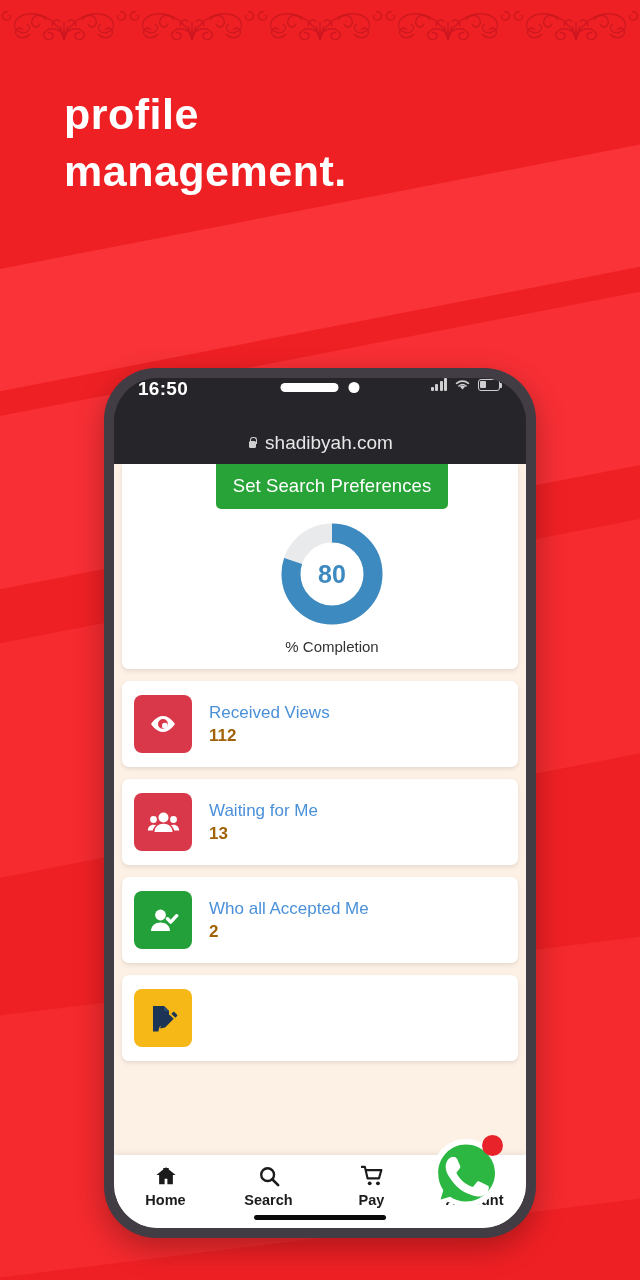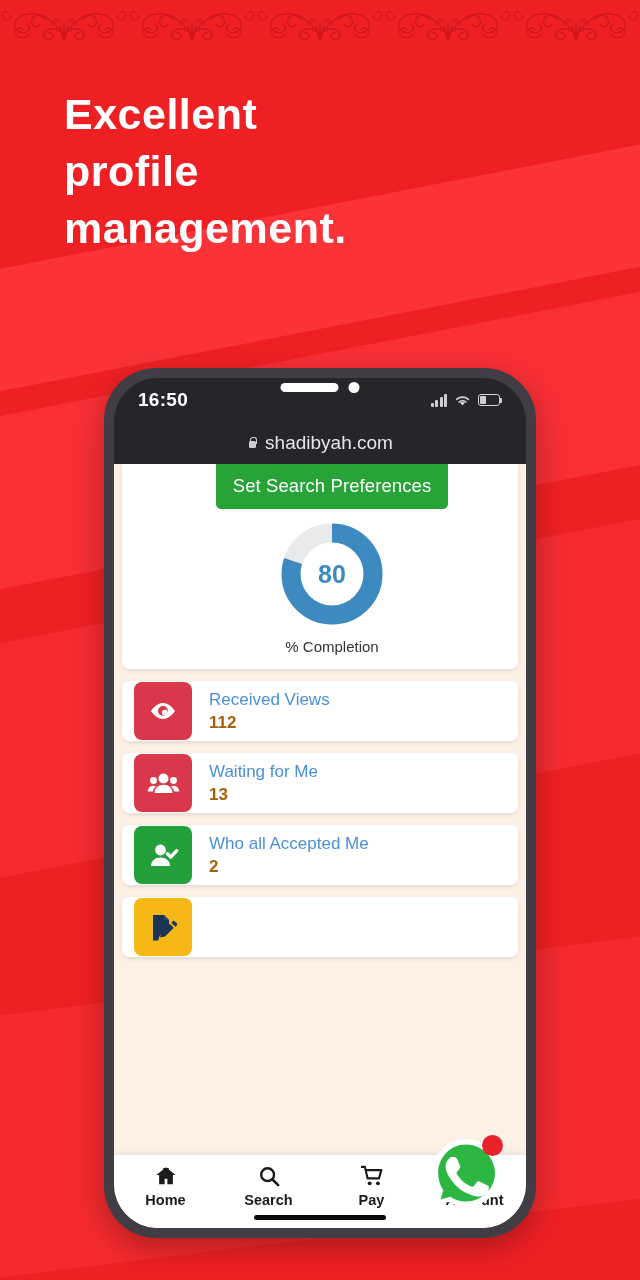--- a/index.html
+++ b/index.html
@@ -65,21 +65,21 @@
   }
   
   #chrome {
     position: relative;
     height: 86px;
     background: #262529;
   }
   #statusbar {
     position: relative;
     height: 44px;
-    display: flex; align-items: center;
+    display: flex; align-items: flex-start;
     justify-content: space-between;
     padding: 0 26px 0 24px;
   }
   #clock {
     color: #fff; font-size: 19px; font-weight: 700;
     letter-spacing: .3px;
   }
   #notch {
     position: absolute; left: 50%; top: 4px;
     transform: translateX(-50%);
@@ -155,21 +155,21 @@
   #donut svg { display:block; transform: rotate(-90deg); }
   #donut-val {
     position:absolute; inset:0; display:flex; align-items:center; justify-content:center;
     color:#3d8ac0; font-size: 25px; font-weight: 700;
   }
   #donut-label { margin-top: 11px; color:#333; font-size: 15px; }
 
   
   .stat-card {
     display: flex; align-items: center;
-    padding: 1px 12px;
+    padding: 14px 12px;
     gap: 17px;
   }
   .stat-icon {
     width: 58px; height: 58px;
     border-radius: 8px;
     flex: 0 0 58px;
     display:flex; align-items:center; justify-content:center;
   }
   .stat-icon svg { display:block; }
   .stat-text { display:flex; flex-direction: column; gap: 3px; }
@@ -239,21 +239,20 @@
       </g>
     </defs>
     <use href="#flourish" x="0"></use>
     <use href="#flourish" x="128"></use>
     <use href="#flourish" x="256"></use>
     <use href="#flourish" x="384"></use>
     <use href="#flourish" x="512"></use>
   </svg>
 
   <div id="headline">
-    <span class="ln">Excellent</span>
     <span class="ln">profile</span>
     <span class="ln">management.</span>
   </div>
 
   <div id="phone">
     <div id="phone-inner">
 
       <div id="chrome">
         <div id="statusbar">
           <div id="clock">16:50</div>

